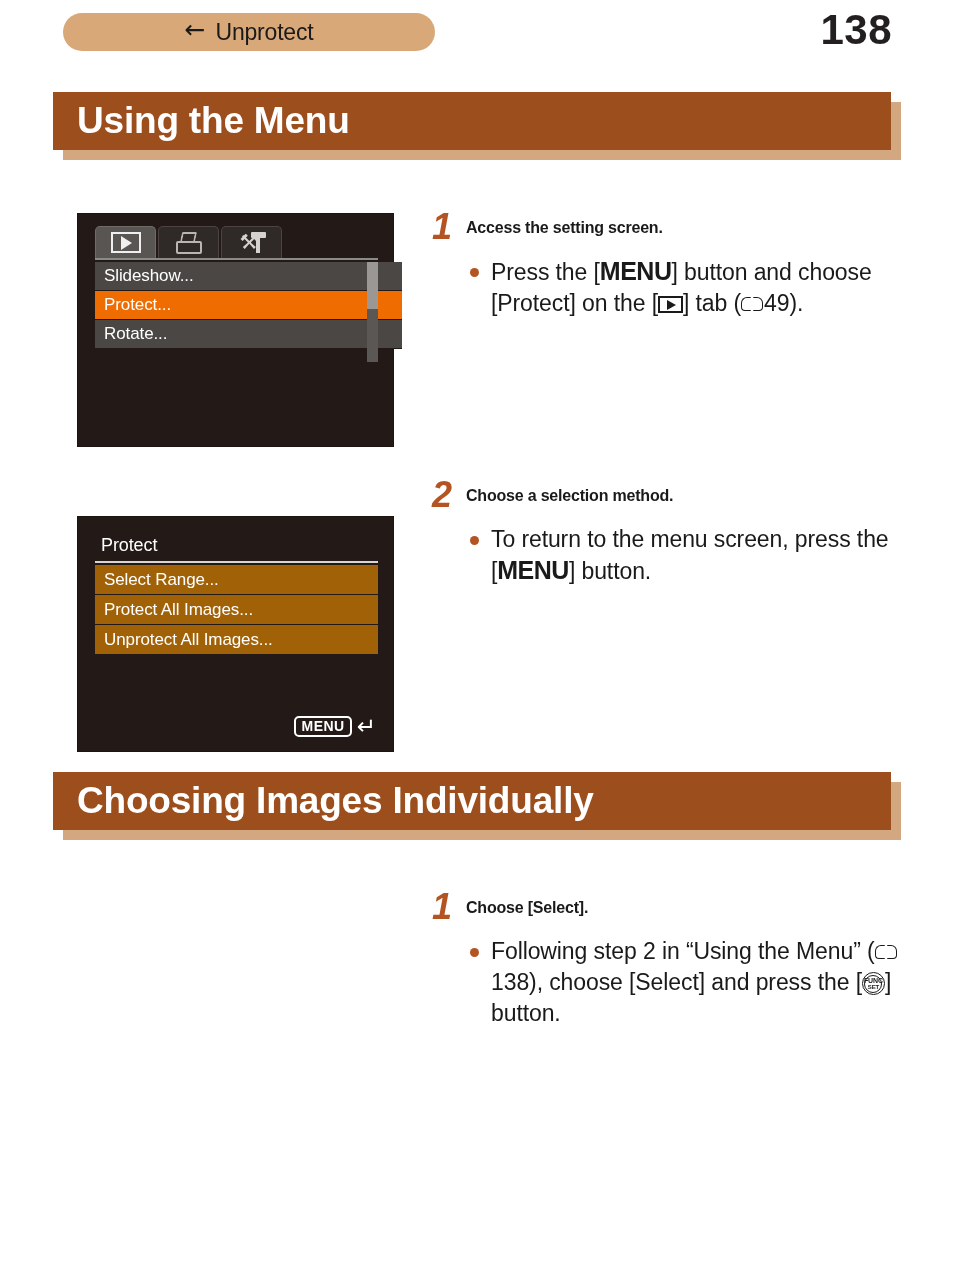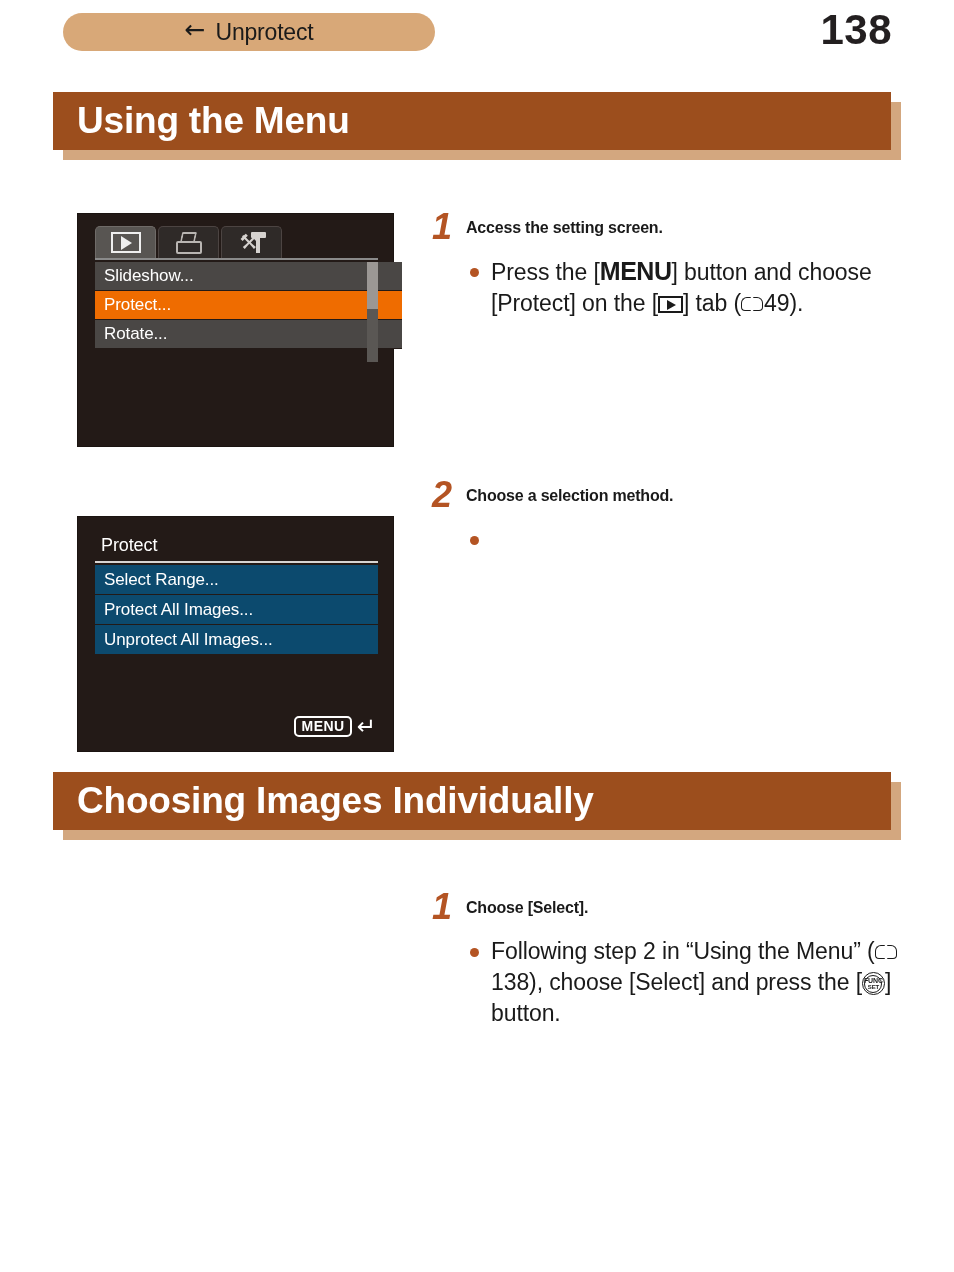--- a/index.html
+++ b/index.html
@@ -287,21 +287,21 @@
     background: #d8d5d2;
   }
   .protect-list {
     position: absolute;
     left: 17px;
     top: 48px;
     width: 283px;
   }
   .protect-row {
     height: 30px;
-    background: #0c4a6e;
+    background: #a16207;
     border-bottom: 1px solid #231a17;
     display: flex;
     align-items: center;
     padding-left: 9px;
     box-sizing: border-box;
     color: #ffffff;
     font-size: 17px;
     letter-spacing: -0.1px;
     cursor: pointer;
   }
@@ -550,20 +550,21 @@
   </div>
 </div>
 
 <div class="step" style="top: 478px;">
   <div class="step-head">
     <div class="step-num">2</div>
     <div class="step-title">Choose a selection method.</div>
   </div>
   <div class="bullet-item">
     <span class="bullet-dot"></span>
+    <span class="bullet-text"><span>To return to the menu screen, press the [</span><span class="kw-menu">MENU</span><span>] button.</span></span>
   </div>
 </div>
 
 <div class="section-header" id="header-choosing">
   <div class="shadow"></div>
   <div class="bar">
     <div class="title">Choosing Images Individually</div>
   </div>
 </div>
 

